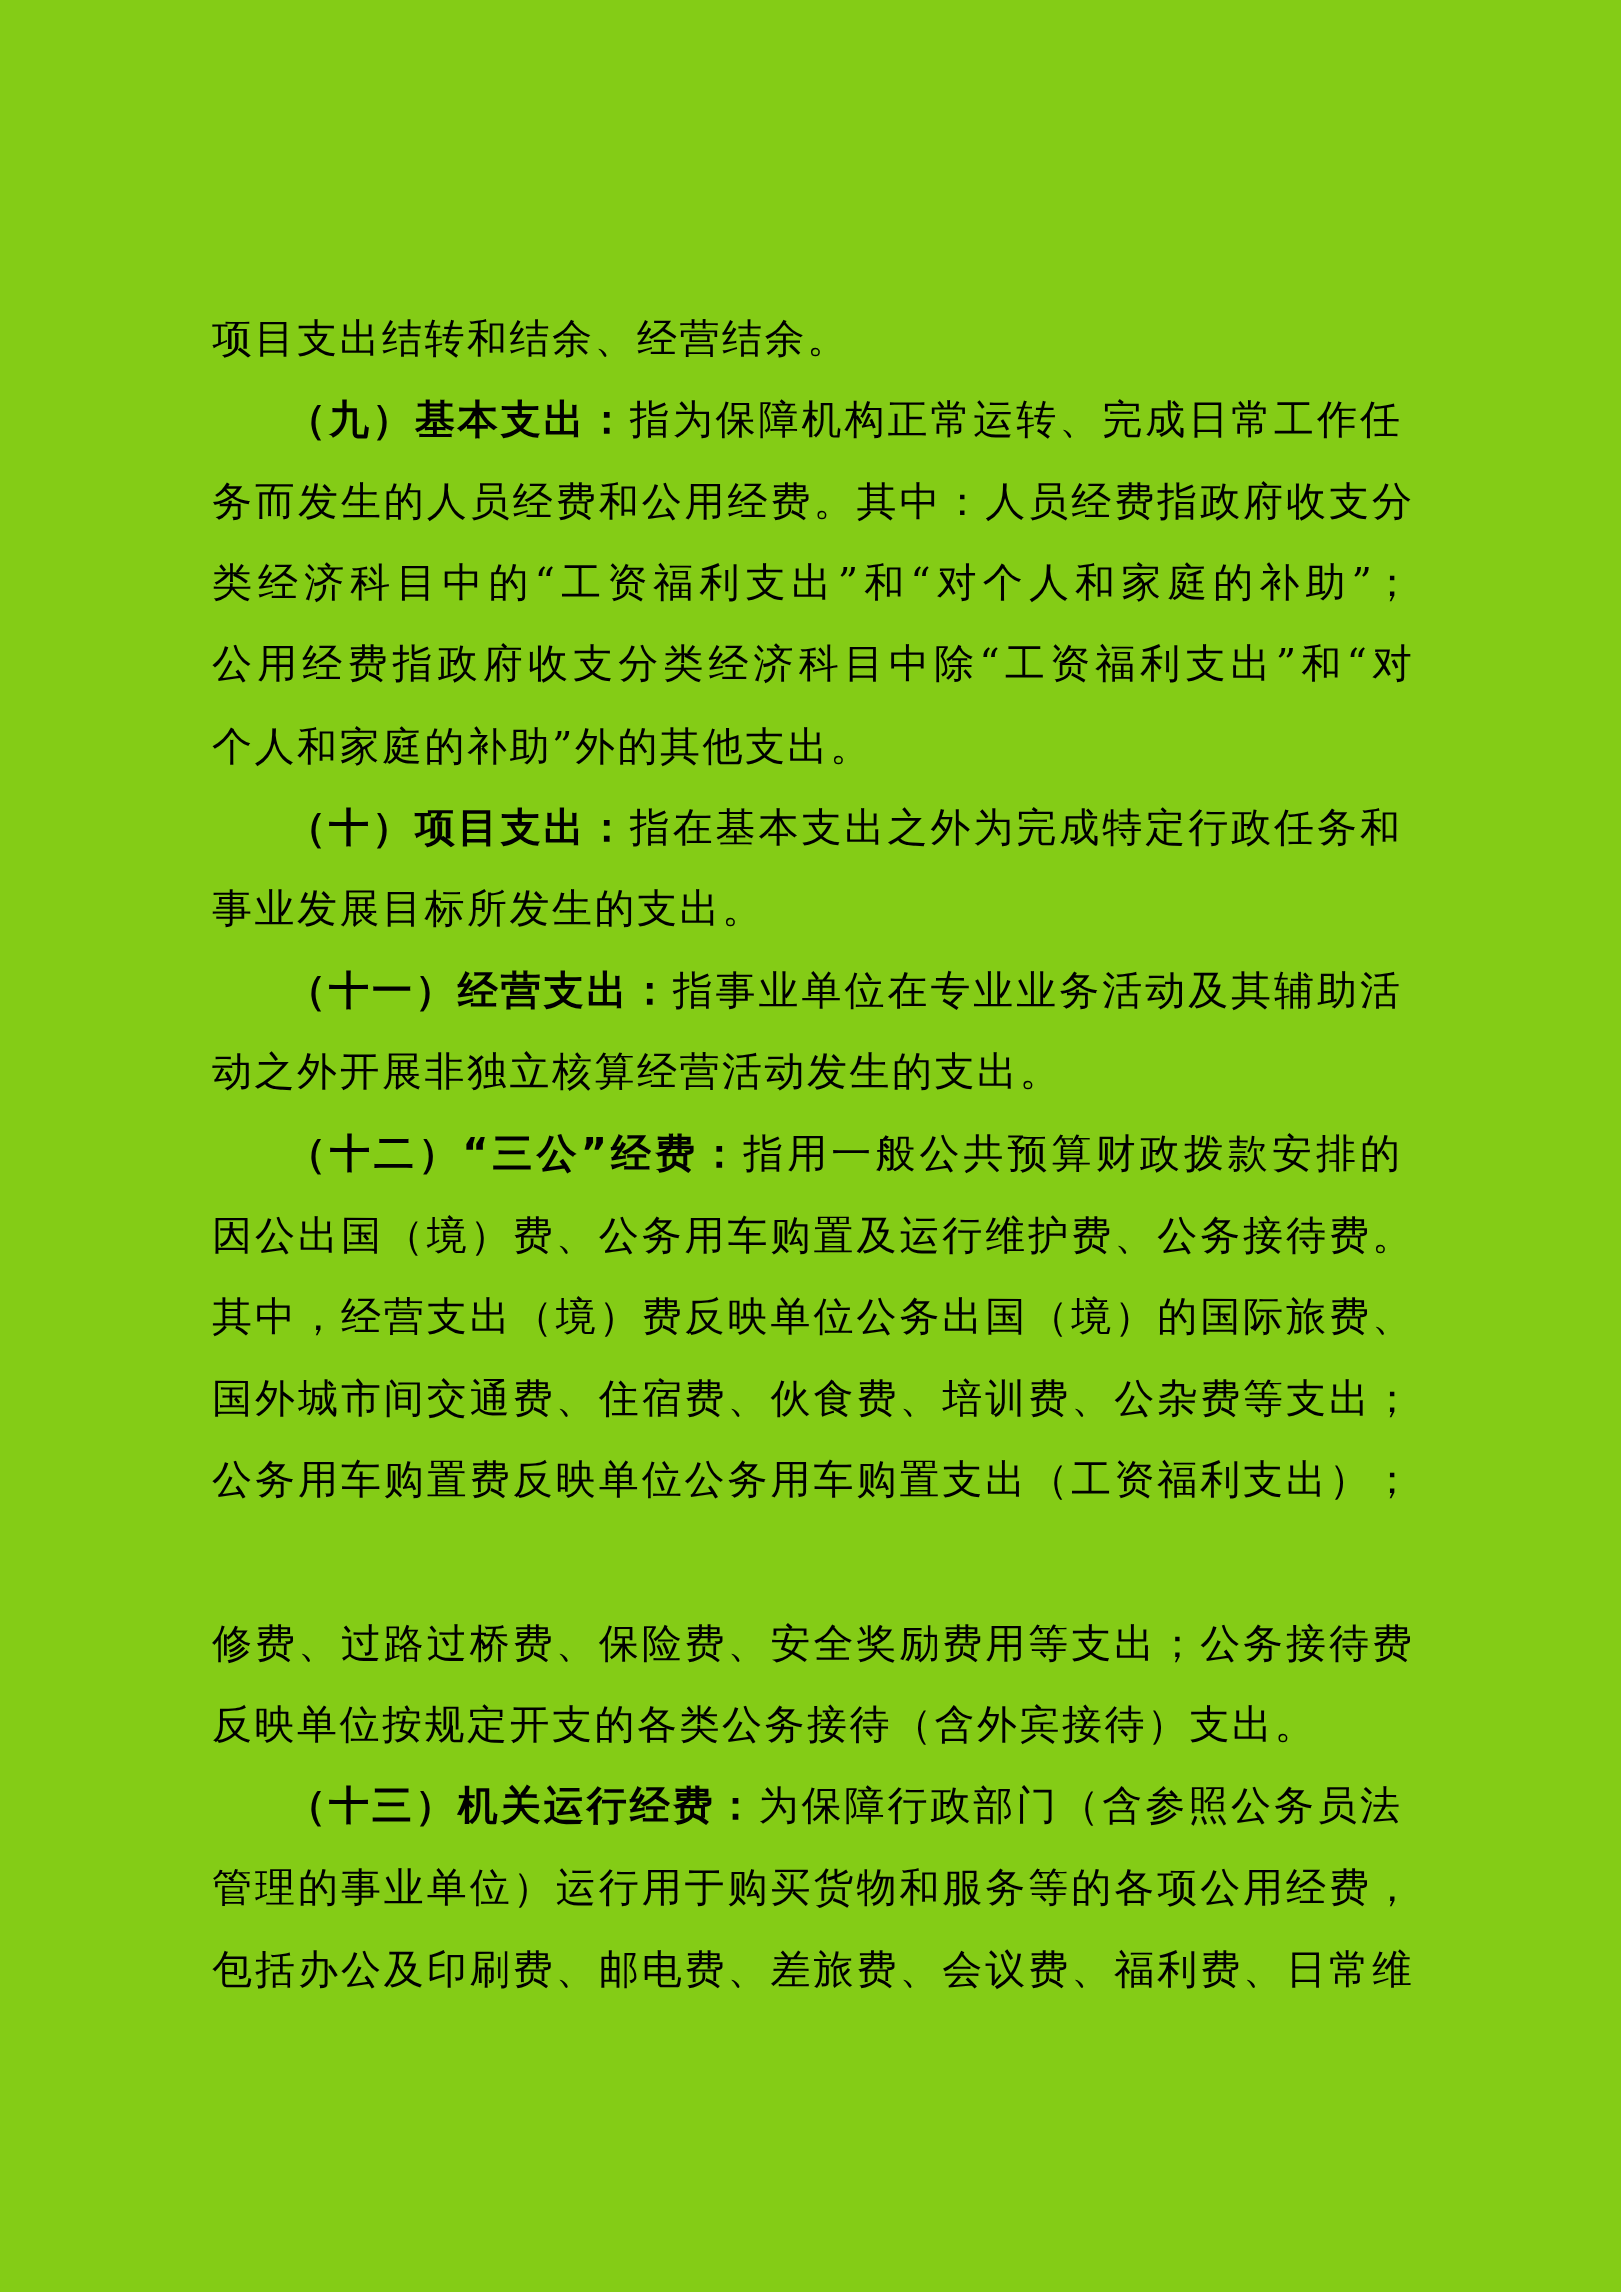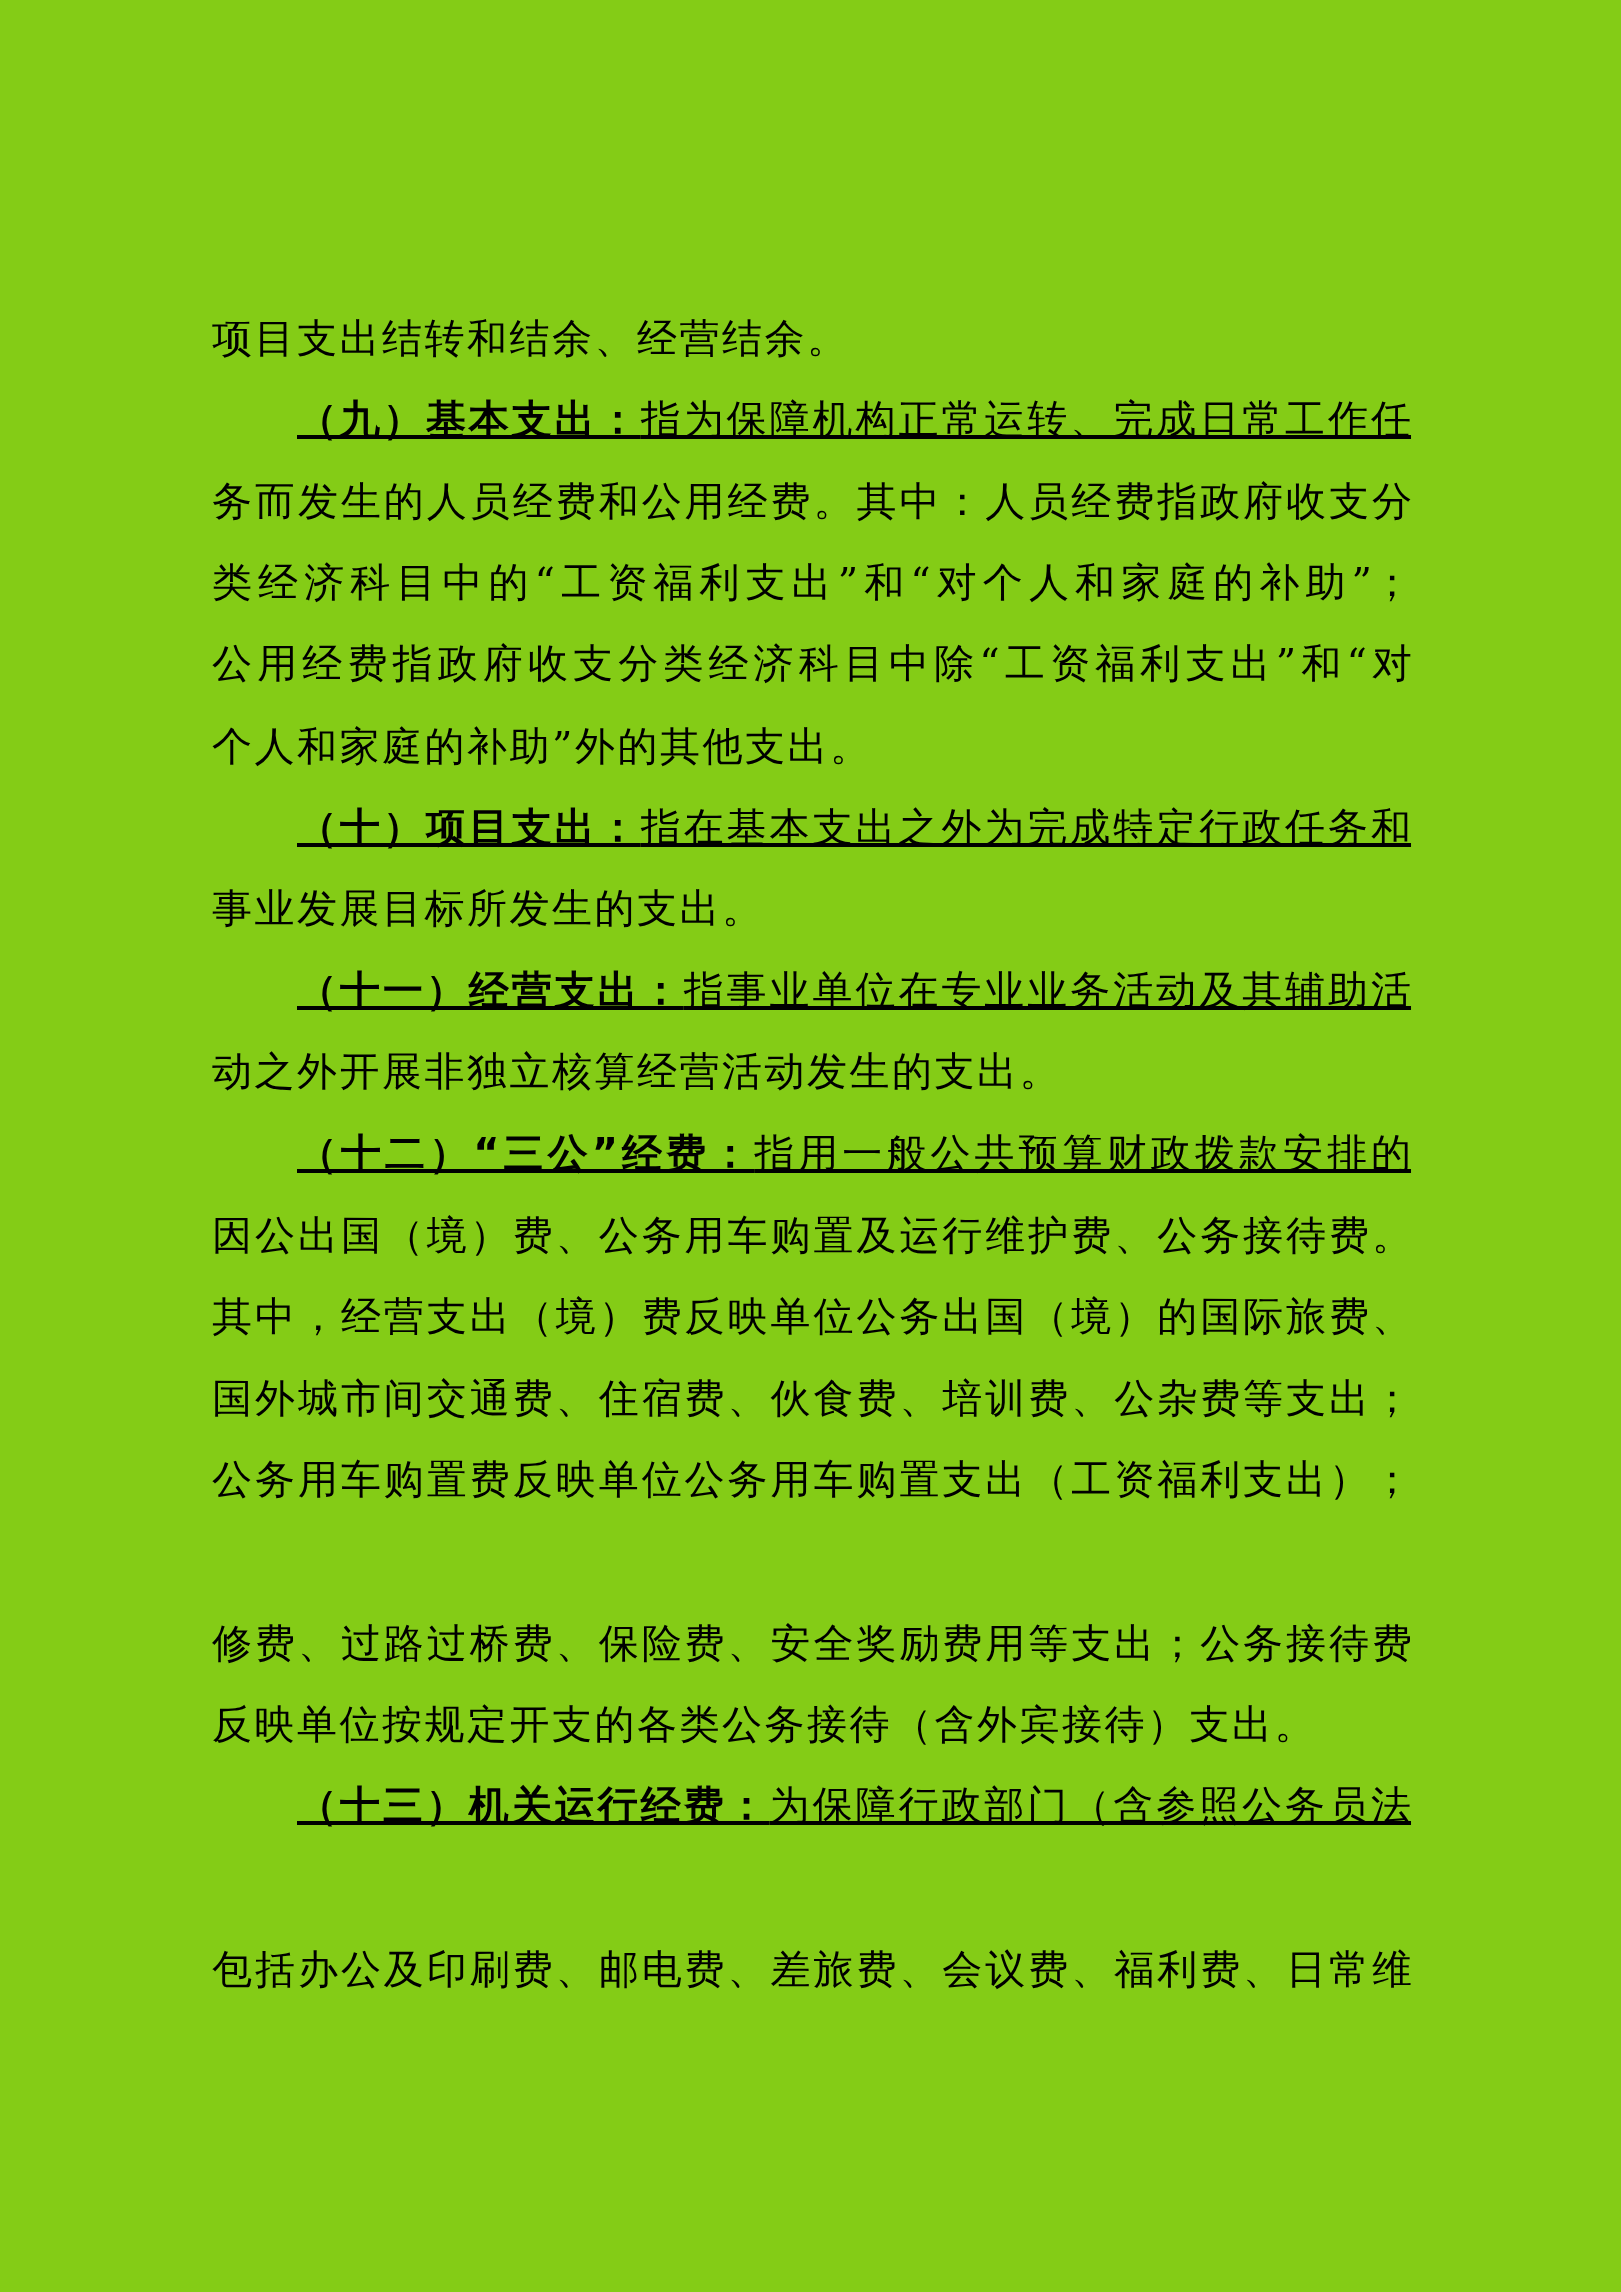--- a/index.html
+++ b/index.html
@@ -33,23 +33,22 @@
       white-space: nowrap;
       text-align: justify;
       text-align-last: justify;
       overflow: visible;
     }
     .line.last {
       text-align-last: left;
       letter-spacing: 2.5px;
     }
     .line.indent {
-      left: 297px;
+      left: 286px;
       width: 1114px;
-      text-decoration: underline;
     }
     .hd {
       font-weight: bold;
       font-family: "DejaVu Sans", "Liberation Sans", sans-serif;
     }
   </style>
 </head>
 <body>
 
 <div class="page">
@@ -120,19 +119,22 @@
   </div>
 
   <div class="line indent" style="top:1765px">
     <span class="hd">（十三）机关运行经费：</span><span>为保障行政部门（含参照公务员法</span>
   </div>
 
   <div class="line last" style="top:1684px">
     <span>反映单位按规定开支的各类公务接待（含外宾接待）支出。</span>
   </div>
 
+  <div class="line" style="top:1847px">
+    <span>管理的事业单位）运行用于购买货物和服务等的各项公用经费，</span>
+  </div>
 
   <div class="line" style="top:1929px">
     <span>包括办公及印刷费、邮电费、差旅费、会议费、福利费、日常维</span>
   </div>
 
 </div>
 
 
 </body></html>

